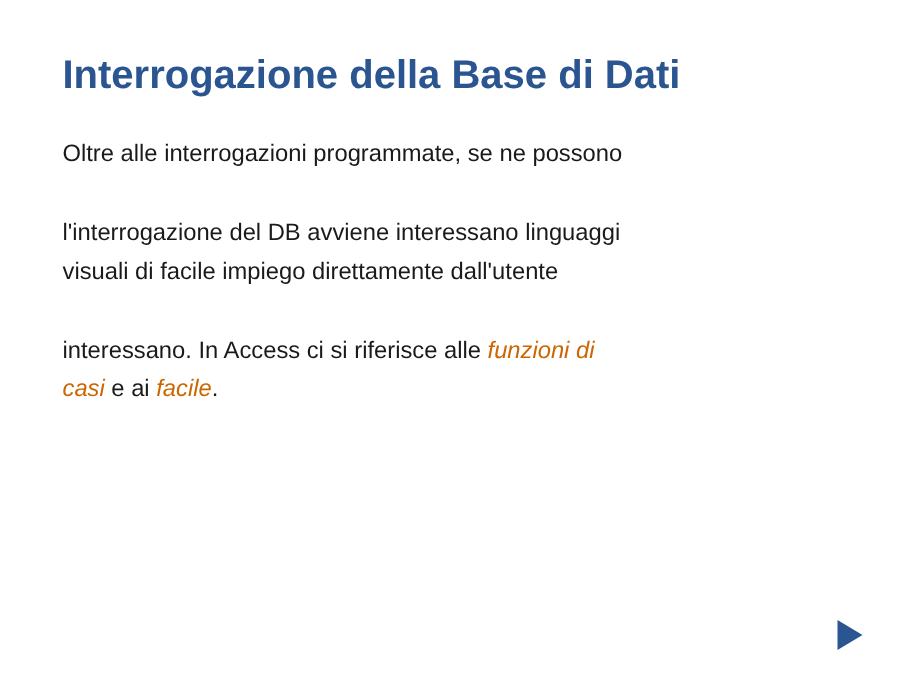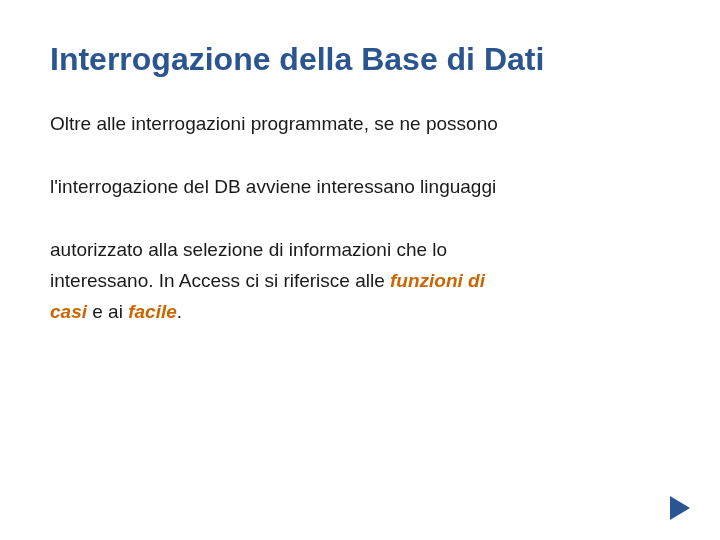--- a/index.html
+++ b/index.html
@@ -35,21 +35,21 @@
     .body-text {
       font-size: 19px;
       color: #1a1a1a;
       line-height: 1.65;
       text-align: justify;
     }
 
     .italic-orange {
       font-style: italic;
       color: #cc6600;
-      font-weight: bold;
+      font-weight: normal;
     }
 
     .nav-arrow {
       position: absolute;
       bottom: 20px;
       right: 30px;
       width: 0;
       height: 0;
       border-top: 12px solid transparent;
       border-bottom: 12px solid transparent;
@@ -61,21 +61,21 @@
 <body>
 
 <div class="slide">
 
   <h1 class="title">Interrogazione della Base di Dati</h1>
 
   <div class="body-text">
     <span>Oltre alle interrogazioni programmate, se ne possono</span><br>
     <br>
     <span>l'interrogazione del DB avviene interessano linguaggi</span><br>
+    <span>visuali  di  facile  impiego  direttamente  dall'utente</span><br>
     <br>
-    <span>autorizzato  alla  selezione  di  informazioni  che  lo</span><br>
     <span>interessano. In Access ci si riferisce alle&nbsp;</span><span class="italic-orange">funzioni di</span><br>
     <span class="italic-orange">casi</span><span>&nbsp;e ai&nbsp;</span><span class="italic-orange">facile</span><span>.</span>
   </div>
 
   <div class="nav-arrow"></div>
 
 </div>
 
 </body></html>

